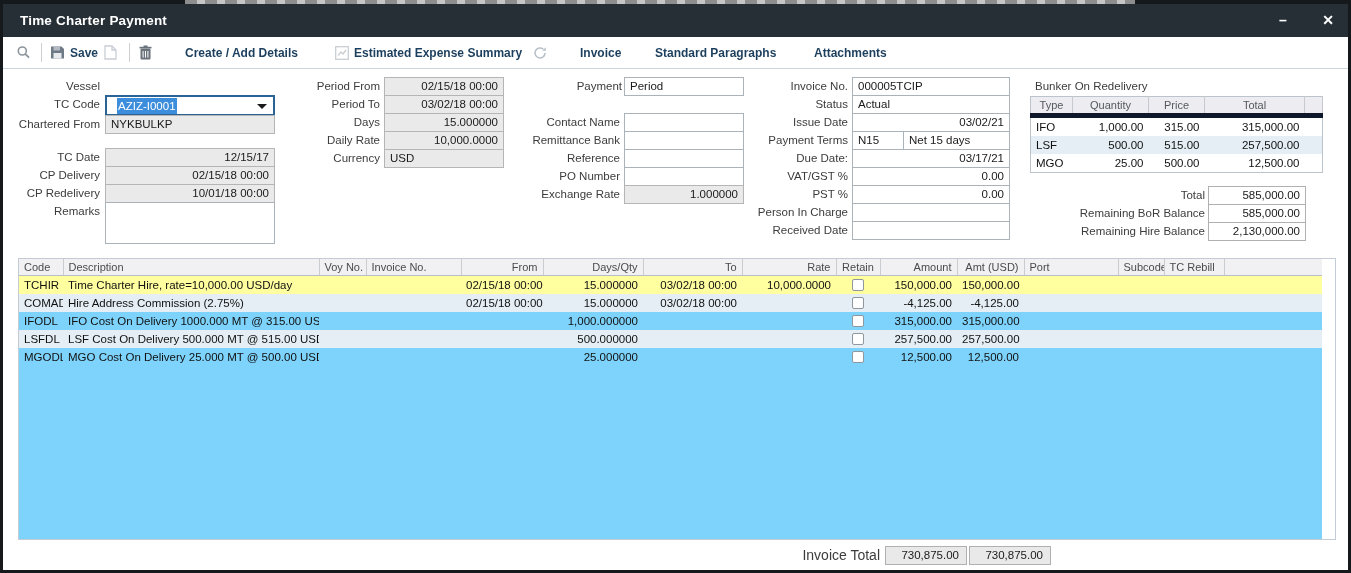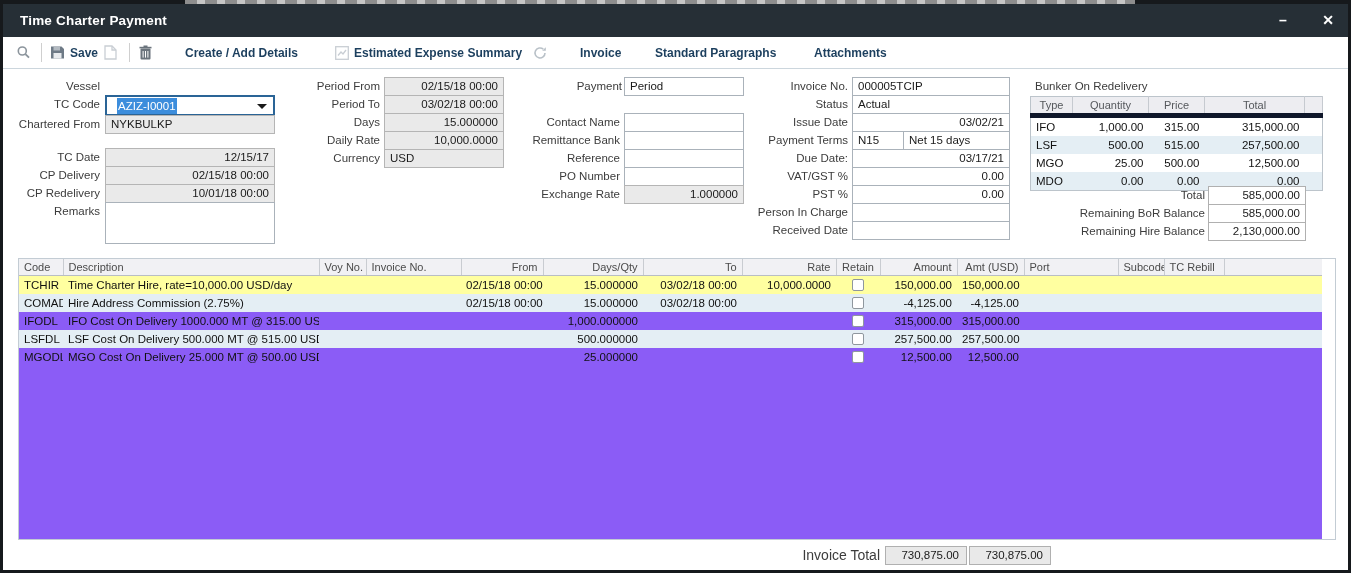--- a/index.html
+++ b/index.html
@@ -47,21 +47,21 @@
     background:#fff;border:1px solid #bcc4cb;}
   table.mini th{background:#ededf1;color:#55585c;font-weight:normal;font-size:11px;
     height:16px;padding:0 5px;border-right:1px solid #c6cad0;border-bottom:5px solid #0f172a;
     overflow:hidden;white-space:nowrap;text-align:center;}
   table.mini td{font-size:11.5px;color:#111;height:18px;padding:0 5px;
     overflow:hidden;white-space:nowrap;}
   tr.alt td{background:#e4eef4;}
 
   
   .grid{position:absolute;left:15px;top:254px;width:1318px;height:282px;
-    box-sizing:border-box;border:1px solid #c3ccd4;background:#8b5cf6;overflow:hidden;}
+    box-sizing:border-box;border:1px solid #c3ccd4;background:#7dd3fc;overflow:hidden;}
   table.grid-t{border-collapse:collapse;table-layout:fixed;width:1304px;}
   table.grid-t th{background:#f1f1f4;color:#4b4b4b;font-weight:normal;font-size:11px;
     height:16px;padding:0 5px;border-right:1px solid #c9ccd1;border-bottom:1px solid #b9bec4;
     overflow:hidden;white-space:nowrap;}
   table.grid-t td{font-size:11.5px;color:#111;height:18px;padding:0 5px;
     overflow:hidden;white-space:nowrap;}
   tr.selected td{background:#ffffa0;}
   .al{text-align:left;}.ar{text-align:right;}.ac{text-align:center;}
   .chk{width:12px;height:12px;box-sizing:border-box;border:1px solid #8f979e;
     border-radius:2px;background:#fff;margin:0 auto;cursor:pointer;}
@@ -246,27 +246,20 @@
             <td class="ar">257,500.00</td>
             <td></td>
           </tr>
           <tr>
             <td class="al">MGO</td>
             <td class="ar">25.00</td>
             <td class="ar">500.00</td>
             <td class="ar">12,500.00</td>
             <td></td>
           </tr>
-          <tr class="alt">
-            <td class="al">MDO</td>
-            <td class="ar">0.00</td>
-            <td class="ar">0.00</td>
-            <td class="ar">0.00</td>
-            <td></td>
-          </tr>
         </tbody>
     </table>
     <div id="bunker-totals">
         <div class="lab" style="left: 1040px; top: 182px; width: 162px;">Total</div>
         <div class="fb num" style="left: 1205px; top: 182px; width: 98px; border-color: rgb(176, 176, 176);">585,000.00</div>
         <div class="lab" style="left: 1040px; top: 200px; width: 162px;">Remaining BoR Balance</div>
         <div class="fb num" style="left: 1205px; top: 200px; width: 98px; border-color: rgb(176, 176, 176);">585,000.00</div>
         <div class="lab" style="left: 1040px; top: 218px; width: 162px;">Remaining Hire Balance</div>
         <div class="fb num" style="left: 1205px; top: 218px; width: 98px; border-color: rgb(176, 176, 176);">2,130,000.00</div>
       </div>

